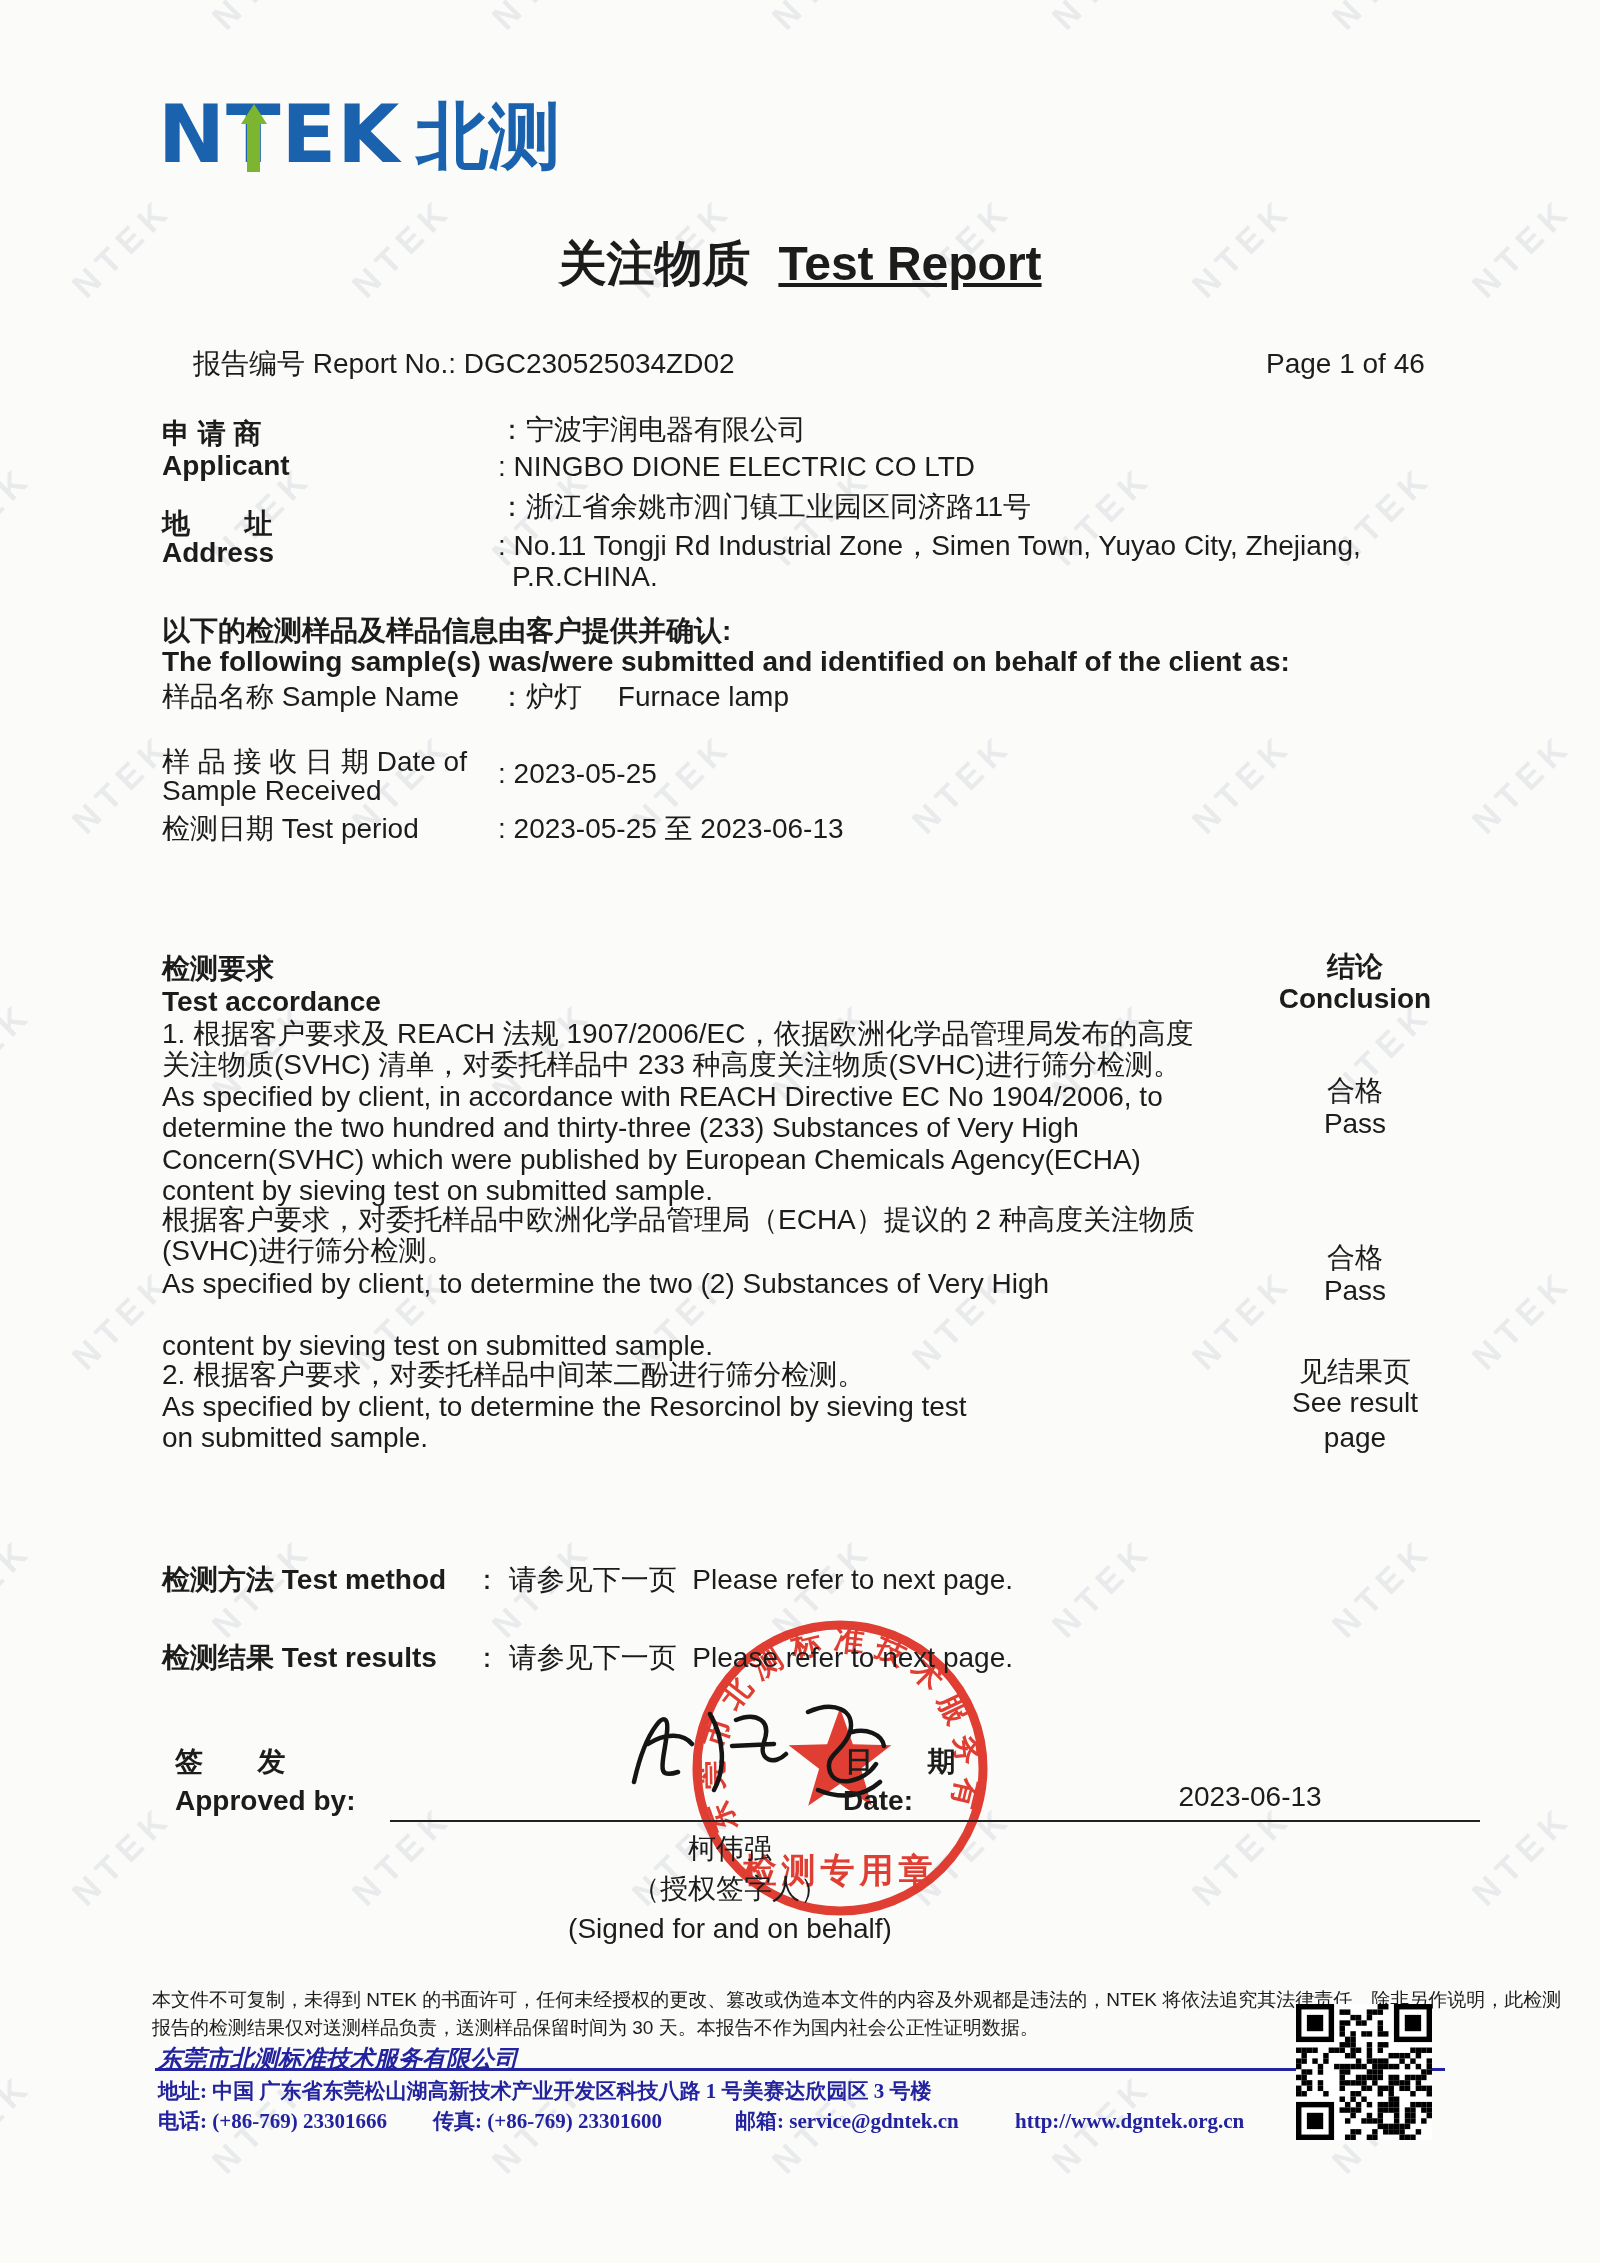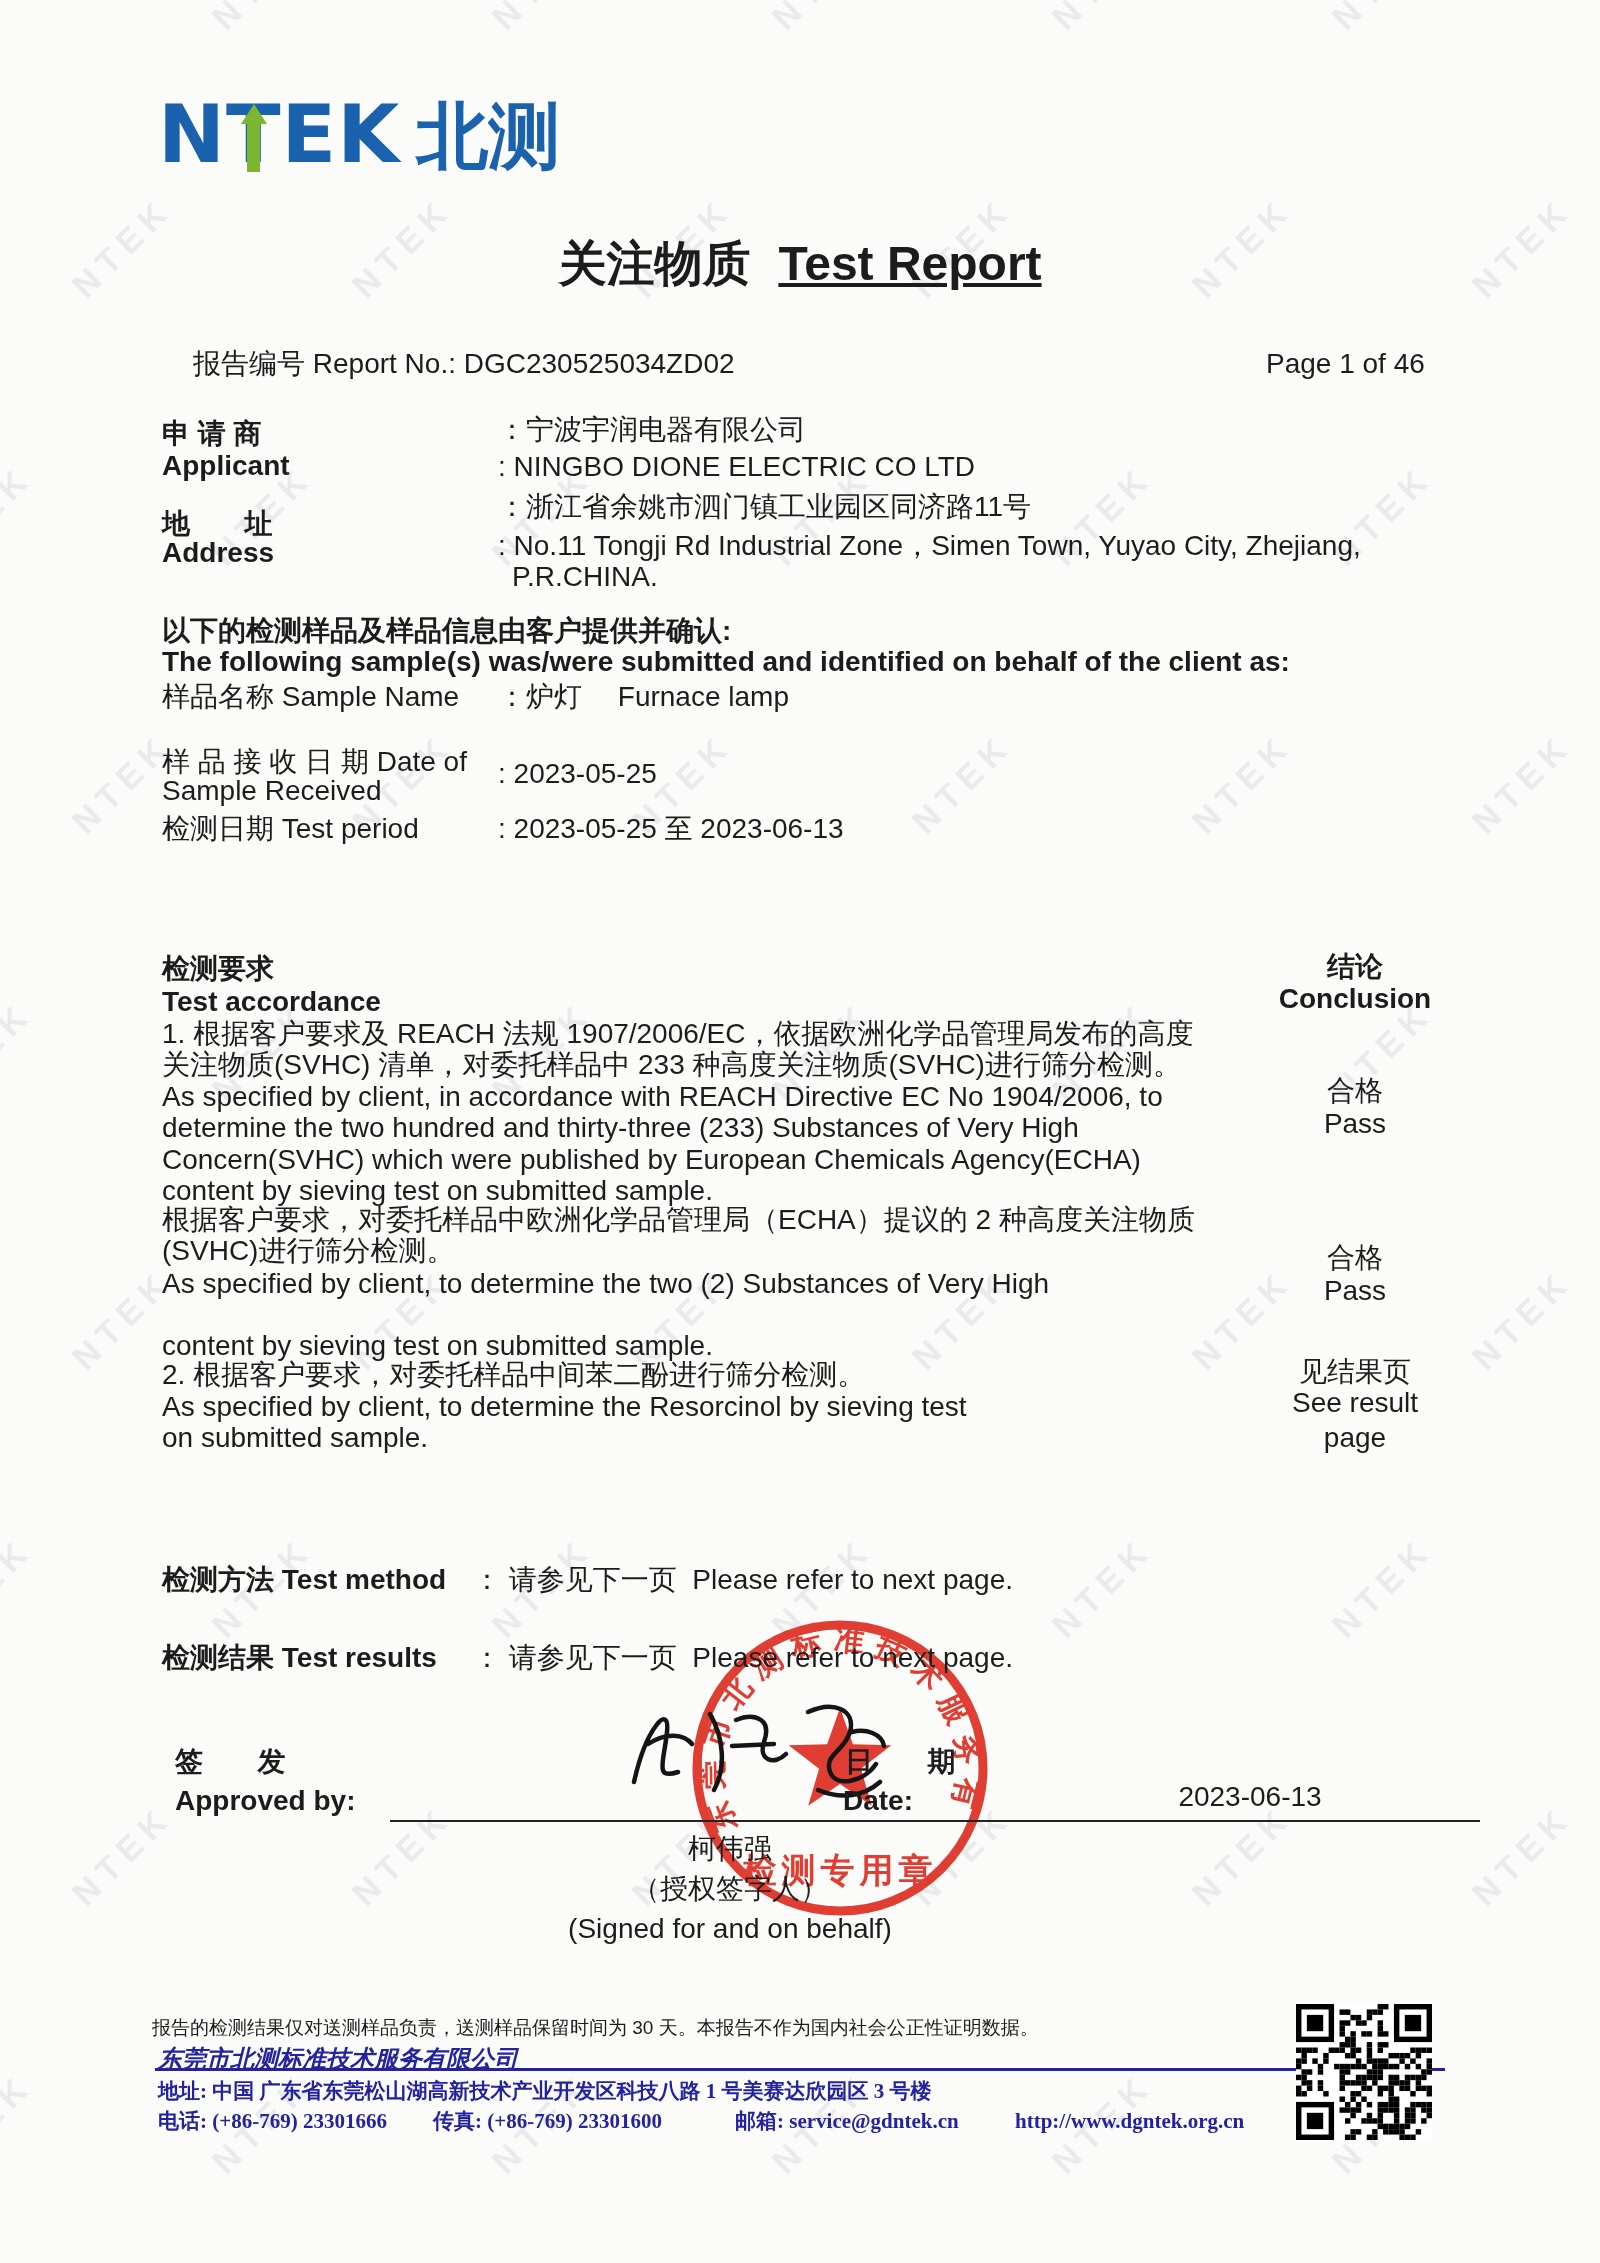--- a/index.html
+++ b/index.html
@@ -192,20 +192,21 @@
   <div class="rule" style="left:390px;top:1820px;width:650px"></div>
   <div class="ln ctr" style="left:630px;top:1832px;width:200px">柯伟强</div>
   <div class="ln ctr" style="left:580px;top:1872px;width:300px">（授权签字人）</div>
   <div class="ln ctr" style="left:510px;top:1912px;width:440px">(Signed for and on behalf)</div>
 
   <div class="ln b" style="left:845px;top:1745px">日       期</div>
   <div class="ln b" style="left:843px;top:1784px">Date:</div>
   <div class="ln ctr" style="left:1120px;top:1780px;width:260px">2023-06-13</div>
   <div class="rule" style="left:1032px;top:1820px;width:448px"></div>
 
+  <div class="ln sm" style="left:152px;top:1986px">本文件不可复制，未得到 NTEK 的书面许可，任何未经授权的更改、篡改或伪造本文件的内容及外观都是违法的，NTEK 将依法追究其法律责任。除非另作说明，此检测</div>
   <div class="ln sm" style="left:152px;top:2014px">报告的检测结果仅对送测样品负责，送测样品保留时间为 30 天。本报告不作为国内社会公正性证明数据。</div>
 
   <div class="ln b navy" style="left:158px;top:2042px;font-size:24px;font-style:italic">东莞市北测标准技术服务有限公司</div>
   <div class="blueline"></div>
   <div class="ln serifb navy" style="left:158px;top:2078px">地址: 中国 广东省东莞松山湖高新技术产业开发区科技八路 1 号美赛达欣园区 3 号楼</div>
   <div class="ln serifb navy" style="left:158px;top:2108px">电话: (+86-769) 23301666</div>
   <div class="ln serifb navy" style="left:433px;top:2108px">传真: (+86-769) 23301600</div>
   <div class="ln serifb navy" style="left:735px;top:2108px">邮箱: service@gdntek.cn</div>
   <div class="ln serifb navy" style="left:1015px;top:2108px">http://www.dgntek.org.cn</div>
 

